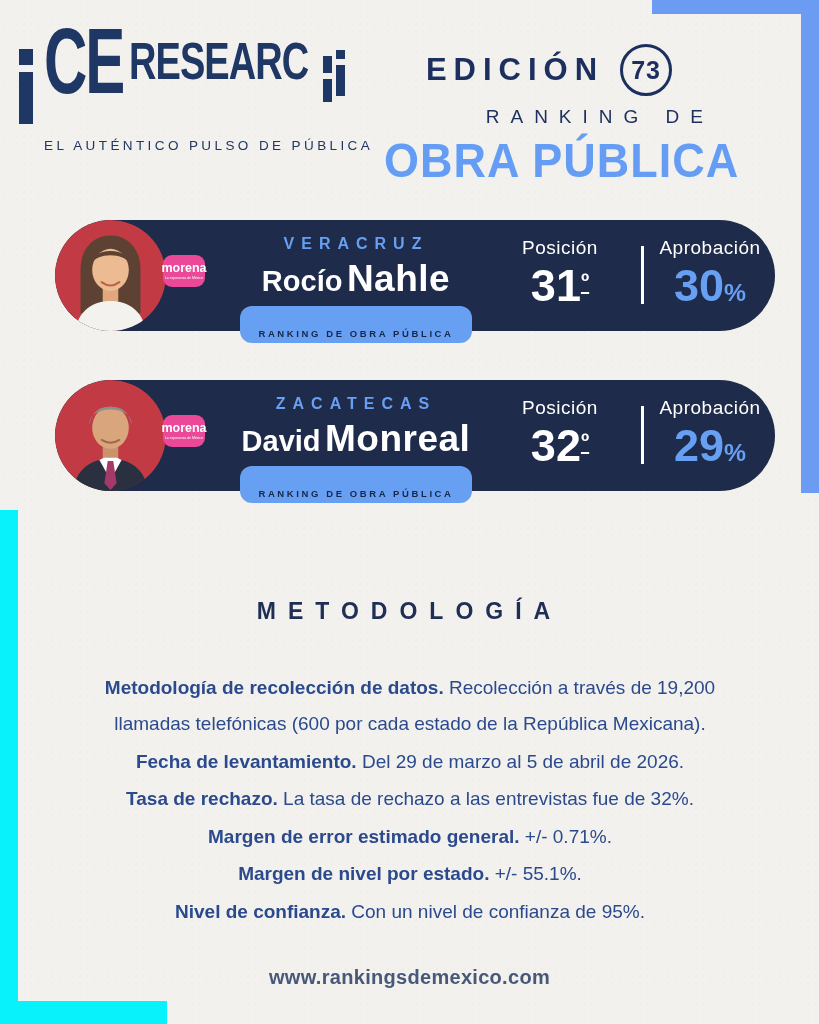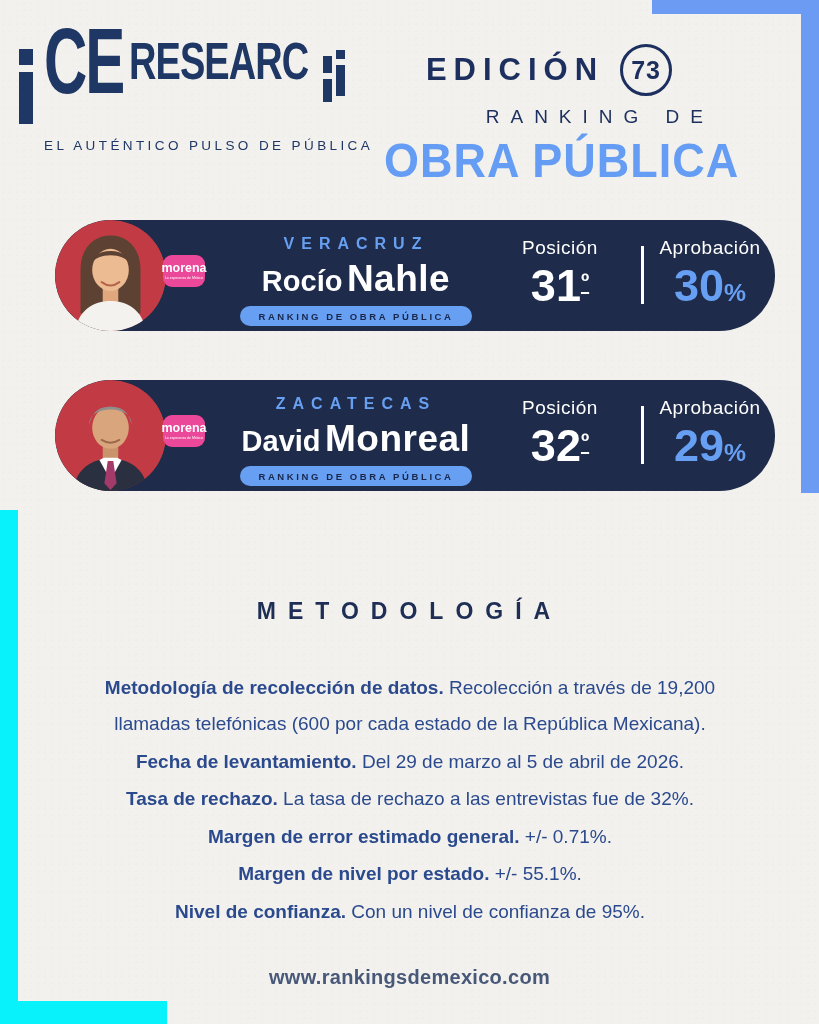--- a/index.html
+++ b/index.html
@@ -48,21 +48,21 @@
   .avatar svg { display:block; width:111px; height:111px; }
   .party-logo { position:absolute; left:108px; top:35px; width:42px; height:32px; border-radius:9px; background:#ec4899;
                 display:flex; flex-direction:column; align-items:center; justify-content:center; }
   .party-name { color:#fff; font-size:12.5px; font-weight:800; letter-spacing:0; line-height:1; }
   .party-tag  { color:#fff; font-size:3.5px; margin-top:1.5px; white-space:nowrap; }
   .who { position:absolute; left:158px; top:15px; width:286px; text-align:center; }
   .state { font-size:16px; font-weight:700; letter-spacing:7px; color:#67a0f3; }
   .name { margin-top:7px; color:#ffffff; line-height:1; white-space:nowrap; }
   .fn { font-size:29px; font-weight:700; }
   .ln { font-size:37px; font-weight:900; letter-spacing:0.5px; }
-  .badge { display:inline-block; margin-top:9px; padding:5px 18px 4px; border-radius:12px; background:#67a0f3;
+  .badge { display:inline-block; margin-top:9px; padding:22px 18px 4px; border-radius:12px; background:#67a0f3;
            font-size:9.5px; font-weight:700; letter-spacing:2.6px; color:#18264a; white-space:nowrap; }
   .stat { position:absolute; top:17px; width:130px; text-align:center; }
   .stat-pos { left:440px; } .stat-apr { left:586px; width:138px; }
   .stat-label { font-size:19px; font-weight:300; color:#fff; letter-spacing:0.5px; }
   .stat-value { margin-top:4px; font-size:45px; font-weight:700; color:#fff; line-height:1; letter-spacing:0px; }
   .stat-value.blue { color:#67a0f3; }
   .ord { font-size:0.5em; vertical-align:0.55em; text-decoration:underline; text-underline-offset:3px; }
   .pct { font-size:0.55em; }
   .vdiv { position:absolute; left:586px; top:26px; width:2.5px; height:58px; background:#fff; }
 

